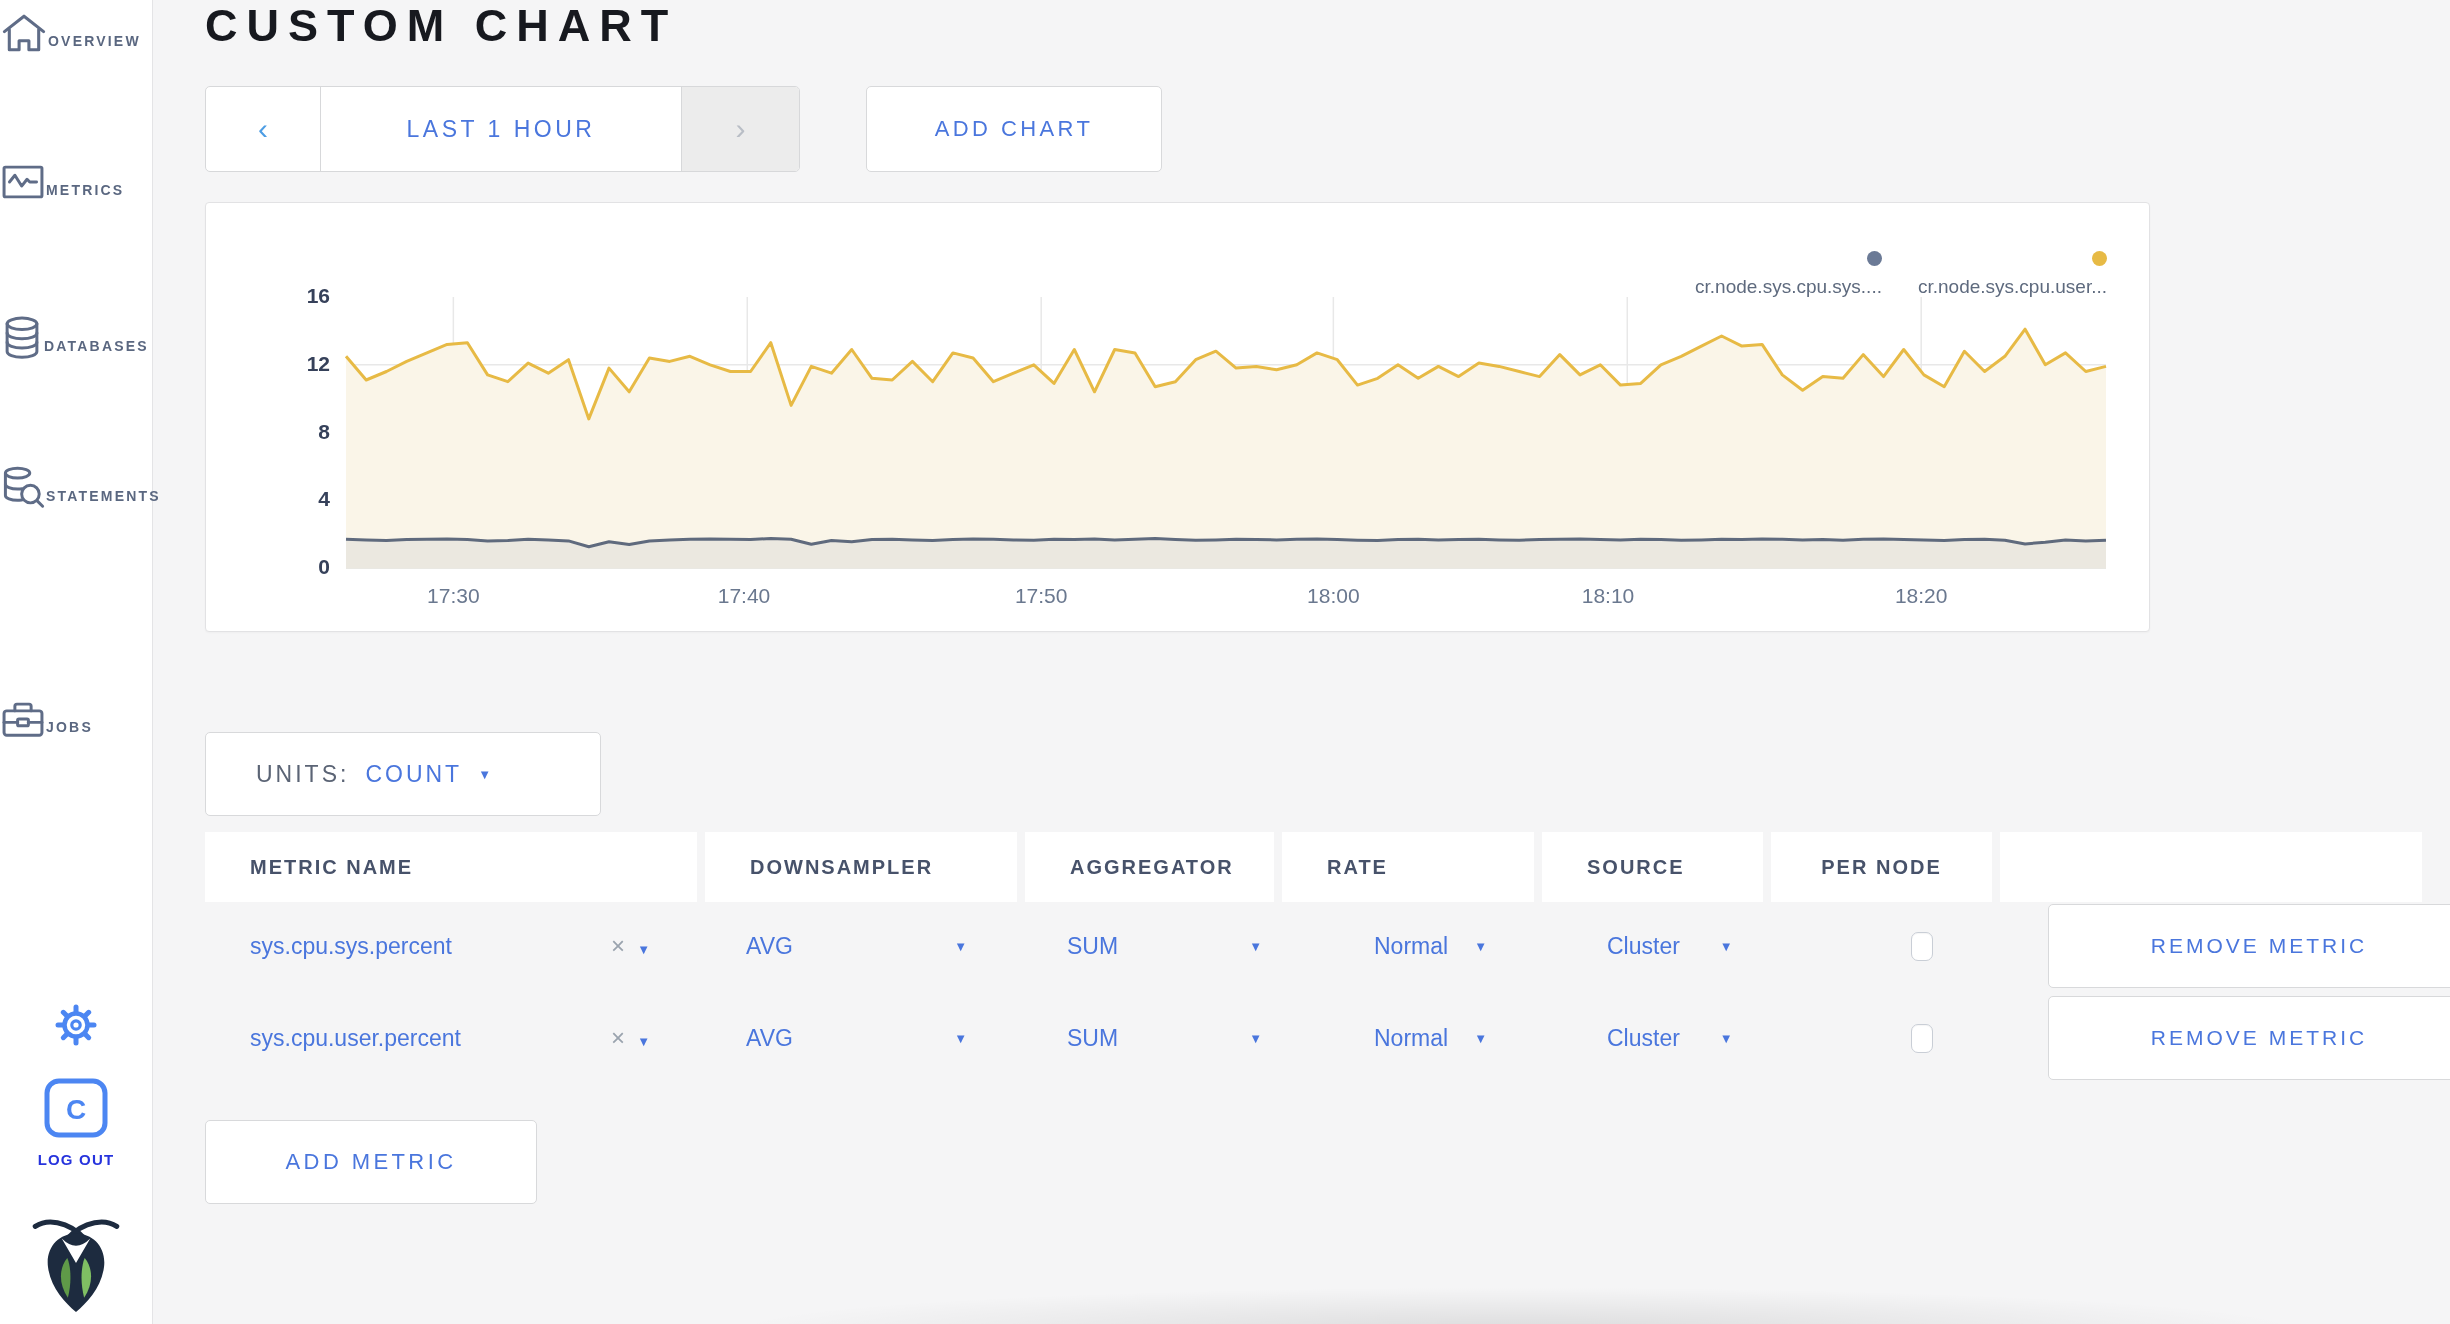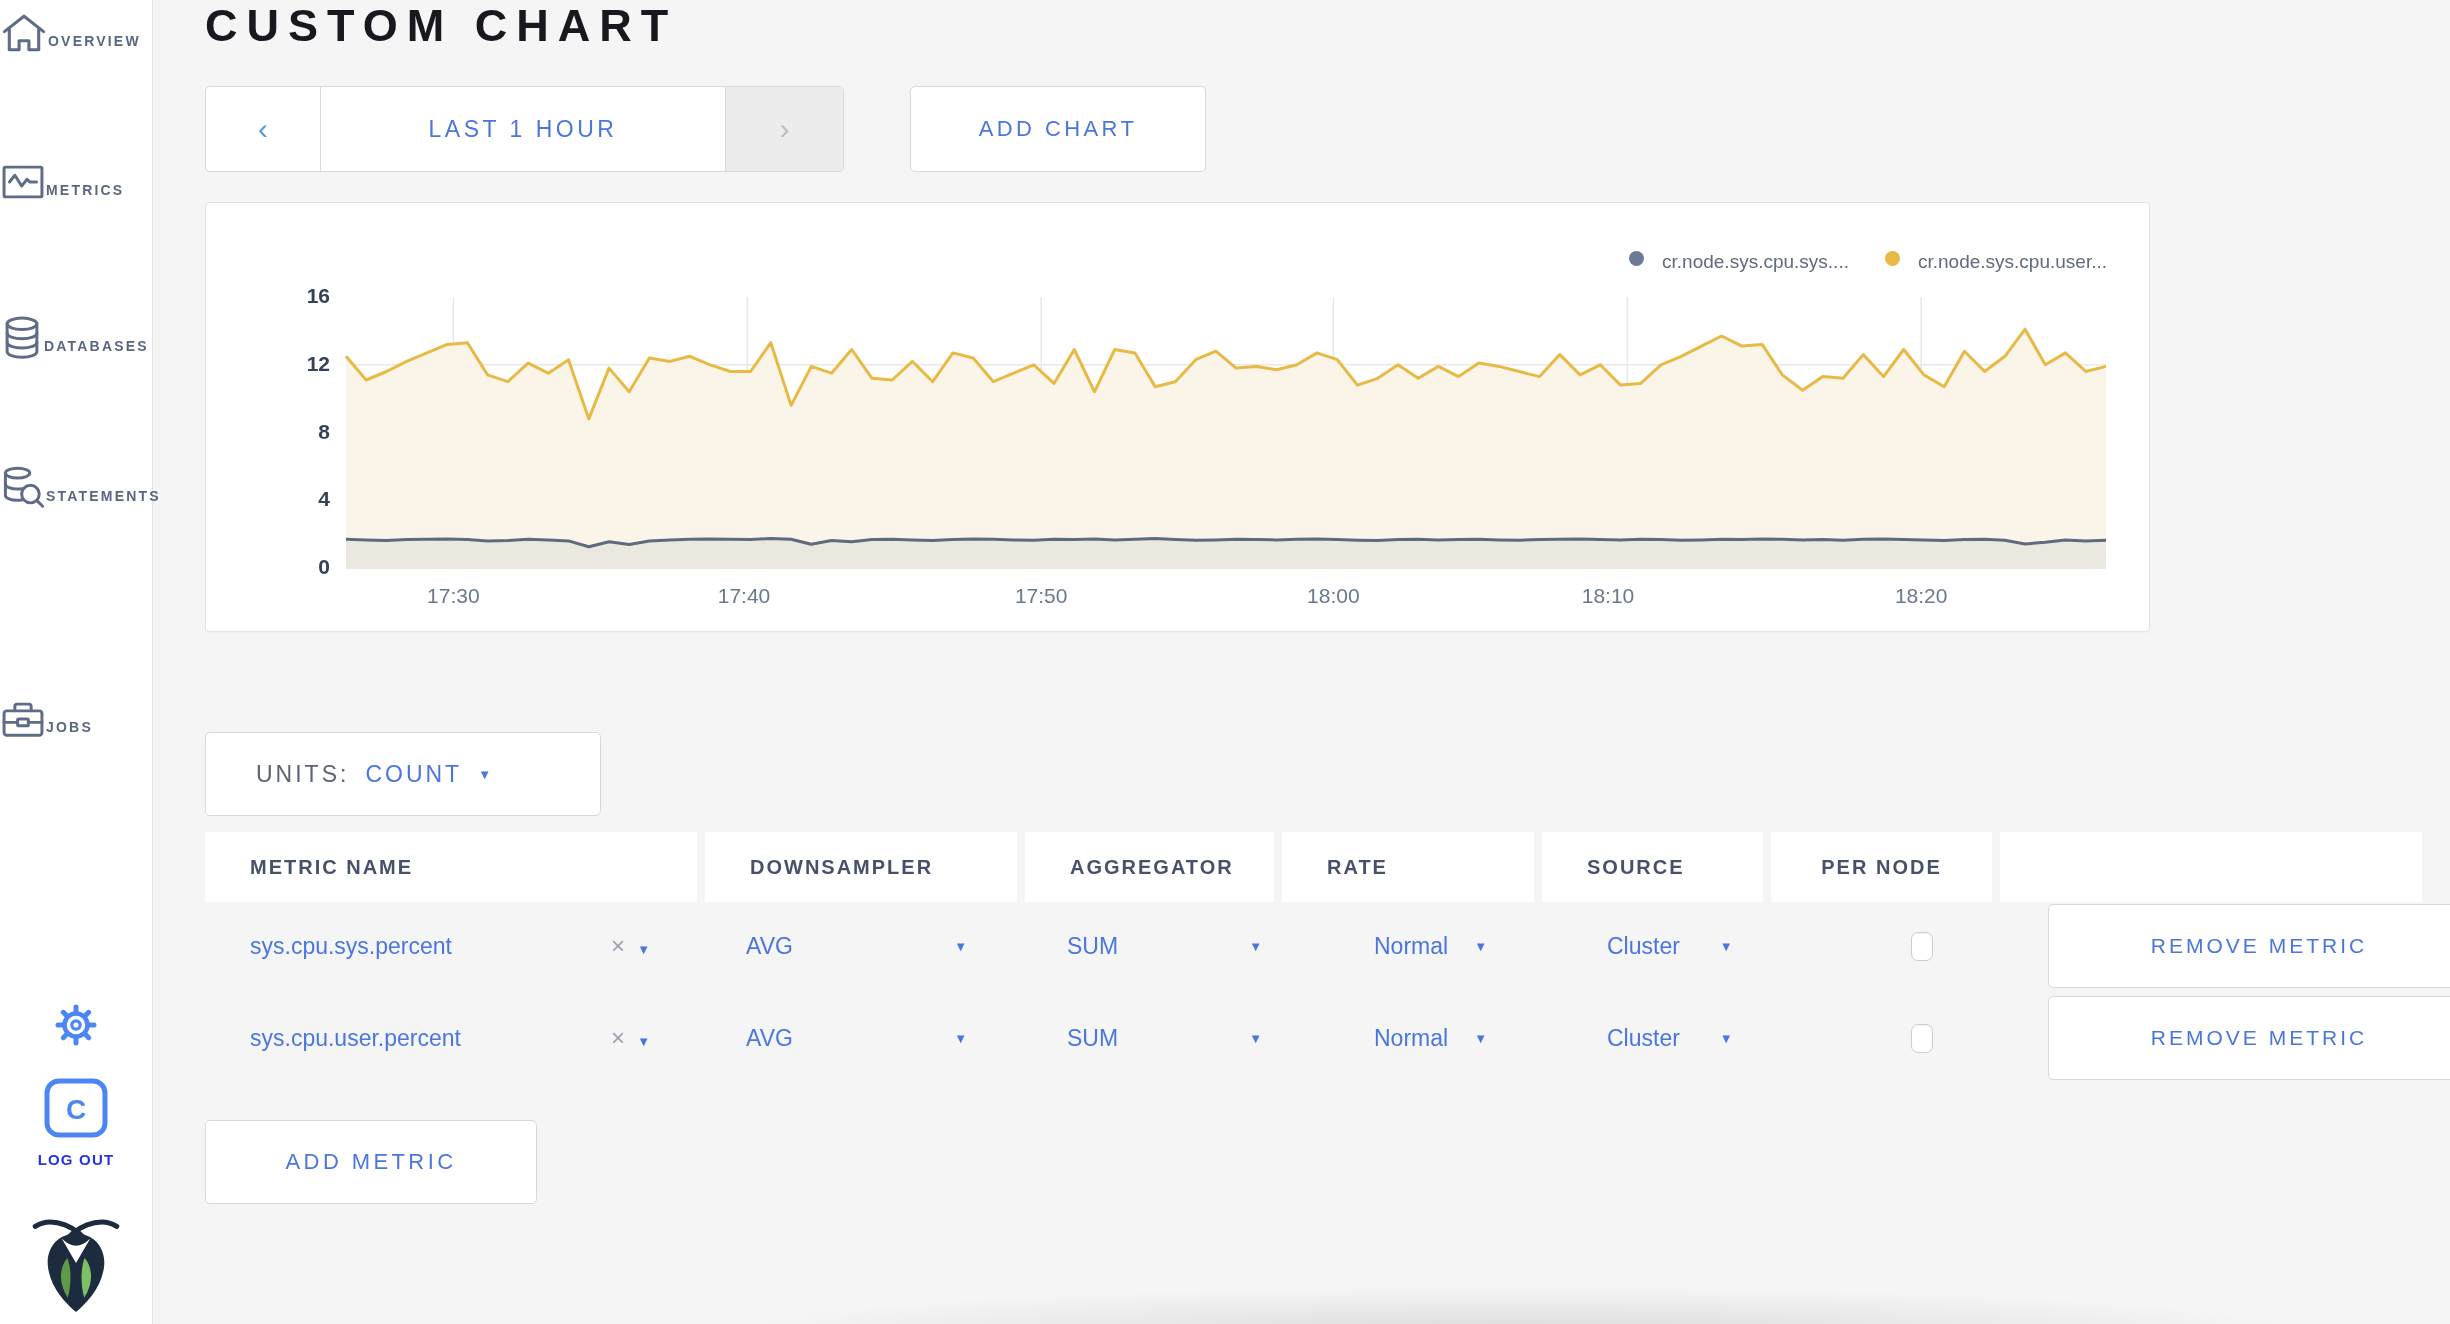--- a/index.html
+++ b/index.html
@@ -22,33 +22,33 @@
 
   
   .main { position:relative; flex:1; padding-left:52px; }
   .page-title { margin-top:0px; font-size:45px; font-weight:bold; letter-spacing:9px; color:#17191f; }
 
   .toolbar { display:flex; margin-top:34px; }
   .timewin { display:flex; height:86px; border:1px solid #d7d8da; border-radius:5px;
              overflow:hidden; background:#fff; }
   .tw-seg { display:flex; align-items:center; justify-content:center; cursor:pointer; }
   .tw-prev { width:114px; color:#4d9de4; font-size:30px; }
-  .tw-range { width:406px; border-left:1px solid #d7d8da; border-right:1px solid #d7d8da;
+  .tw-range { width:362px; border-left:1px solid #d7d8da; border-right:1px solid #d7d8da;
               color:#4a76dd; font-size:23px; letter-spacing:3.5px; }
   .tw-next { width:117px; background:#ececec; color:#b9bec6; font-size:30px; }
   .btn { display:flex; align-items:center; justify-content:center; background:#fff;
          border:1px solid #d8d9db; border-radius:5px; color:#4a76dd; font-size:22px;
          letter-spacing:3.4px; cursor:pointer; }
   .add-chart { width:296px; height:86px; margin-left:66px; }
 
   
   .chart-card { position:relative; margin-top:30px; width:1945px; height:430px; background:#fff;
                 border:1px solid #e2e2e4; border-radius:4px; box-shadow:0 1px 2px rgba(0,0,0,0.03); }
   .legend { position:absolute; top:48px; right:42px; display:flex; gap:36px; }
-  .legend-item { display:flex; align-items:flex-start; gap:18px; }
+  .legend-item { display:flex; align-items:flex-end; gap:10px;flex-direction:column; }
   .legend-dot { width:15px; height:15px; border-radius:50%; }
   .legend-label { font-size:19px; color:#5e6a7e; }
   #plot-svg { position:absolute; left:140px; top:94px; overflow:visible; }
   .ytick { position:absolute; width:120px; text-align:right; font-size:21px; font-weight:bold;
            color:#36415a; }
   .xtick { position:absolute; transform:translateX(-50%); font-size:21px; color:#6a788f; }
 
   
   .units-row { display:flex; margin-top:100px; }
   .units-btn { width:396px; height:84px; justify-content:flex-start; padding-left:50px; gap:16px;

